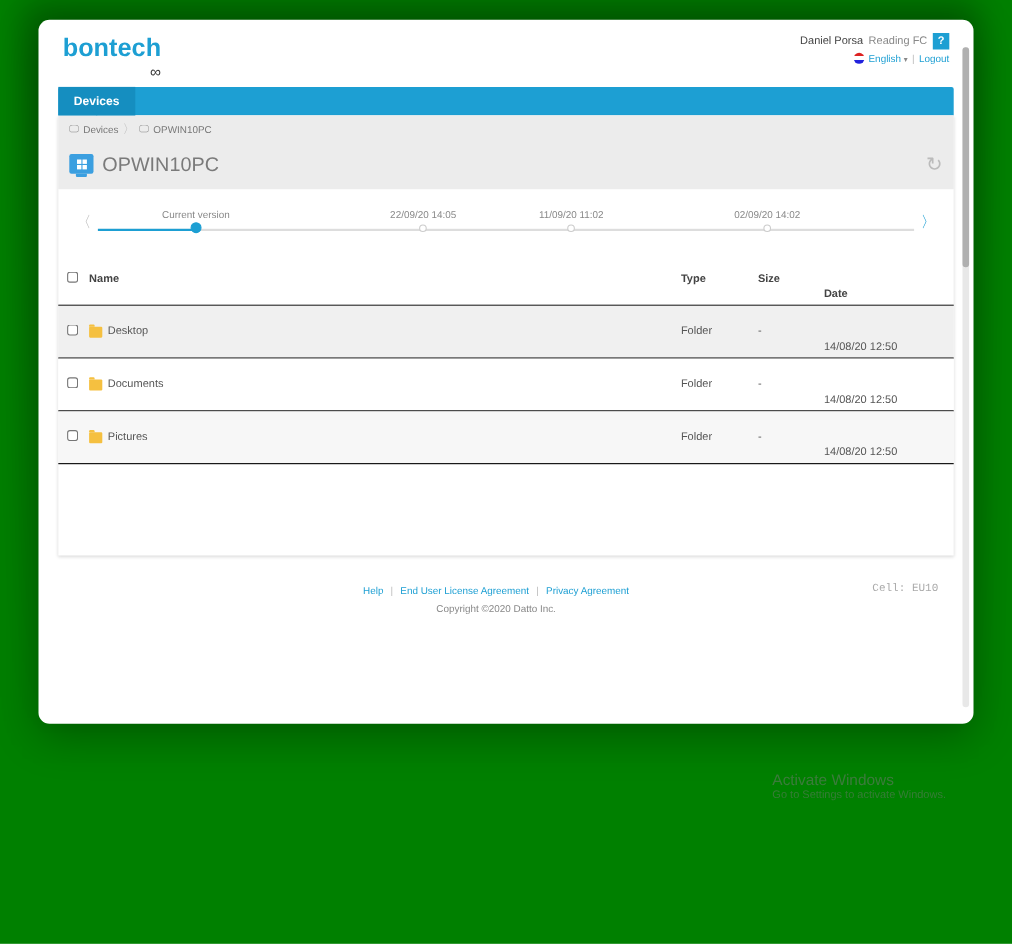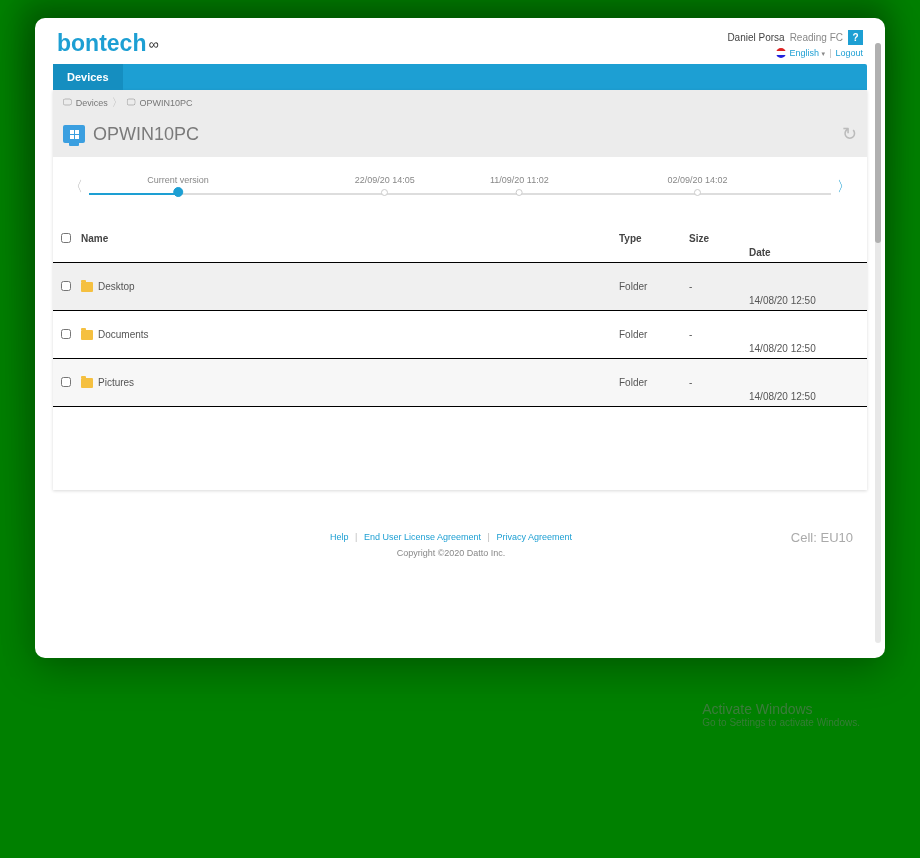--- a/index.html
+++ b/index.html
@@ -57,21 +57,22 @@
   position: relative;
 }
 .header {
   display: flex;
   justify-content: space-between;
   align-items: flex-start;
   padding: 12px 4px 6px 4px;
 }
 .logo {
   display: flex;
-  align-items: center;
+  align-items: flex-end;
+  flex-direction: column;
 }
 .logo-text {
   font-size: 23px;
   font-weight: bold;
   color: #1d9fd3;
 }
 .logo-icon {
   font-size: 14px;
   color: #333;
   margin-left: 2px;
@@ -321,21 +322,22 @@
 .footer-copy {
   margin-top: 6px;
   color: #888;
 }
 .footer-right {
   position: absolute;
   right: 14px;
   top: -2px;
   text-align: right;
   color: #aaa;
-  font-size: 13px;
+  font-size: 10px;
+  font-family: Liberation Mono, monospace;
 }
 .watermark {
   position: absolute;
   right: 60px;
   bottom: 130px;
   z-index: 3;
   text-align: left;
   color: rgba(120,120,120,0.5);
   font-size: 14px;
 }

